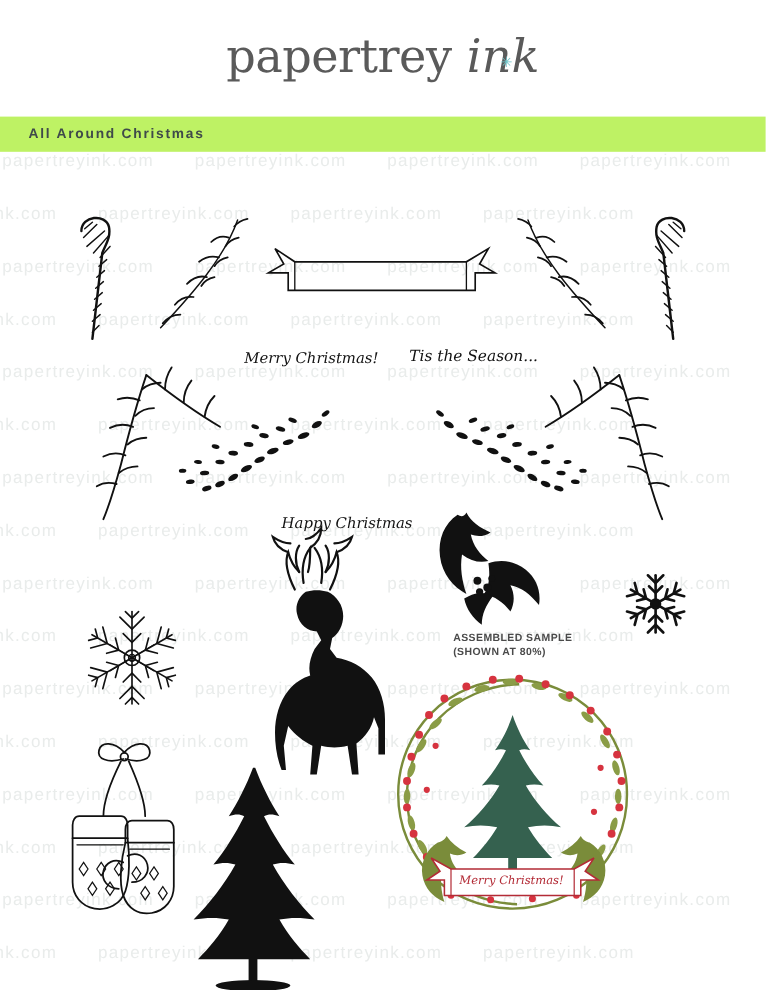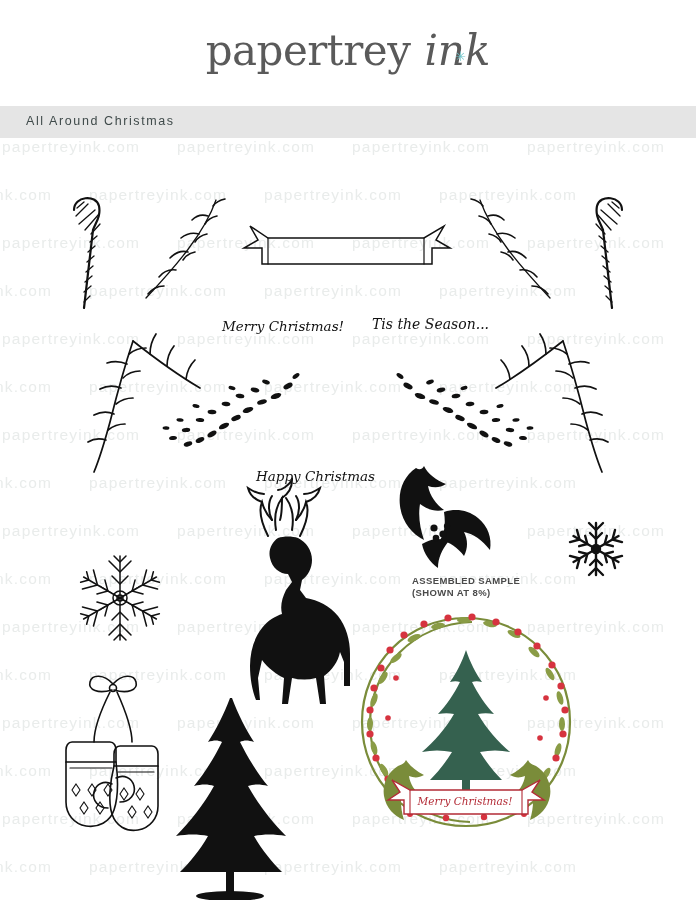--- a/index.html
+++ b/index.html
@@ -39,21 +39,22 @@
     font-size:13px;
     color:#6fc4c9;
     line-height:1;
   }
 
   
   .band{
     position:absolute;
     top:106px;left:0;
     width:696px;height:32px;
-    background:#e5e5e5;
+    background:#bef264;
+    font-weight:bold;
   }
   .band .left{
     position:absolute;left:26px;top:8px;
     font-size:12.5px;letter-spacing:1.6px;
     color:#3f4a4a;
   }
   .band .right{
     position:absolute;right:24px;top:8px;
     font-size:12.5px;letter-spacing:1.6px;
     color:#3f4a4a;
@@ -541,19 +542,19 @@
         </g>
       </g>
     </svg>
 
     <div class="script s-merry">Merry Christmas!</div>
     <div class="script s-tis">Tis the Season...</div>
     <div class="script s-happy">Happy Christmas</div>
 
     <div class="assembled">
       <div>ASSEMBLED SAMPLE</div>
-      <div>(SHOWN AT 8%)</div>
+      <div>(SHOWN AT 80%)</div>
     </div>
 
     <div class="banner-text">Merry Christmas!</div>
   </div>
 
 </div>
 
 </body></html>

